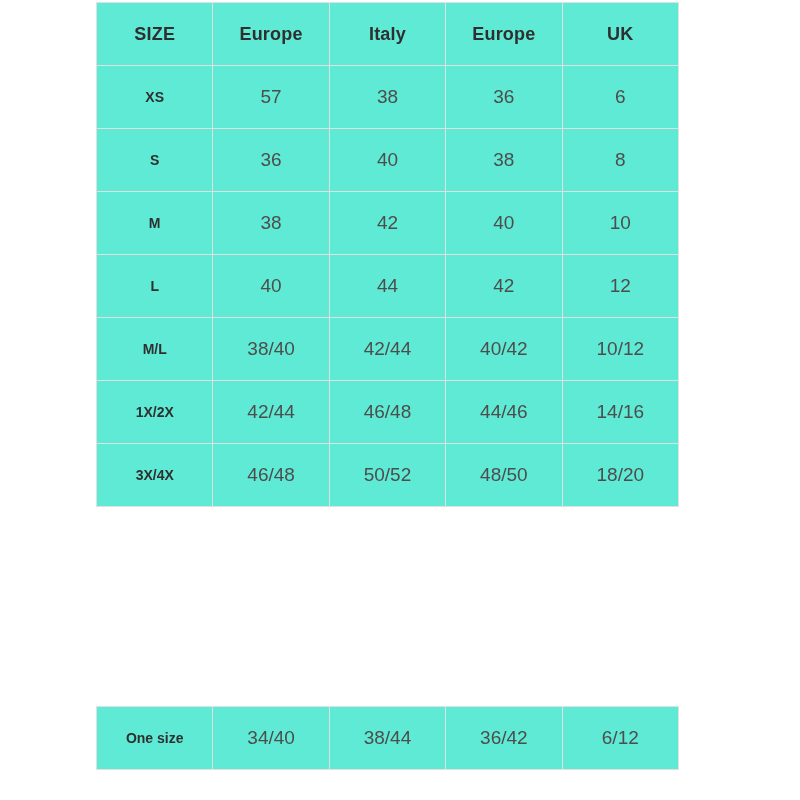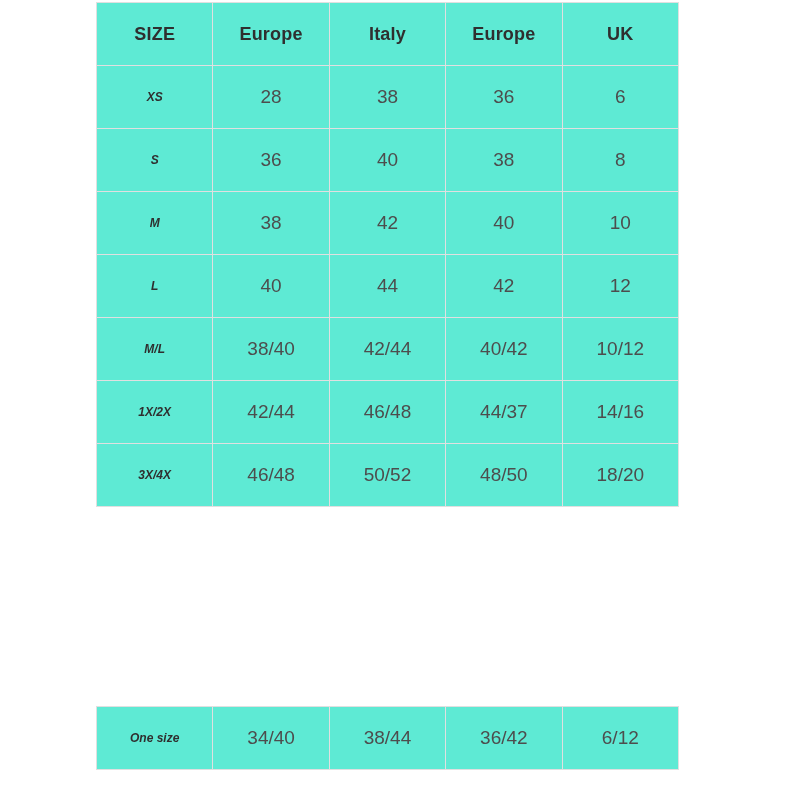--- a/index.html
+++ b/index.html
@@ -33,23 +33,22 @@
     padding: 0;
   }
   td.hdr {
     font-weight: 700;
     font-size: 18px;
     color: #2f2f2f;
     letter-spacing: 0.2px;
   }
   td.lbl {
     font-weight: 700;
-    font-size: 12px;
+    font-size: 14px;
     color: #2f2f2f;
-    font-style: italic;
   }
   td.val {
     font-weight: 400;
     font-size: 19px;
     color: #4d4d4d;
   }
 </style>
 </head>
 <body>
 
@@ -58,21 +57,21 @@
     <tbody>
         <tr>
       <td class="hdr">SIZE</td>
       <td class="hdr">Europe</td>
       <td class="hdr">Italy</td>
       <td class="hdr">Europe</td>
       <td class="hdr">UK</td>
     </tr>
     <tr>
       <td class="lbl">XS</td>
-      <td class="val">28</td>
+      <td class="val">57</td>
       <td class="val">38</td>
       <td class="val">36</td>
       <td class="val">6</td>
     </tr>
     <tr>
       <td class="lbl">S</td>
       <td class="val">36</td>
       <td class="val">40</td>
       <td class="val">38</td>
       <td class="val">8</td>
@@ -95,21 +94,21 @@
       <td class="lbl">M/L</td>
       <td class="val">38/40</td>
       <td class="val">42/44</td>
       <td class="val">40/42</td>
       <td class="val">10/12</td>
     </tr>
     <tr>
       <td class="lbl">1X/2X</td>
       <td class="val">42/44</td>
       <td class="val">46/48</td>
-      <td class="val">44/37</td>
+      <td class="val">44/46</td>
       <td class="val">14/16</td>
     </tr>
     <tr>
       <td class="lbl">3X/4X</td>
       <td class="val">46/48</td>
       <td class="val">50/52</td>
       <td class="val">48/50</td>
       <td class="val">18/20</td>
     </tr>
   </tbody>

